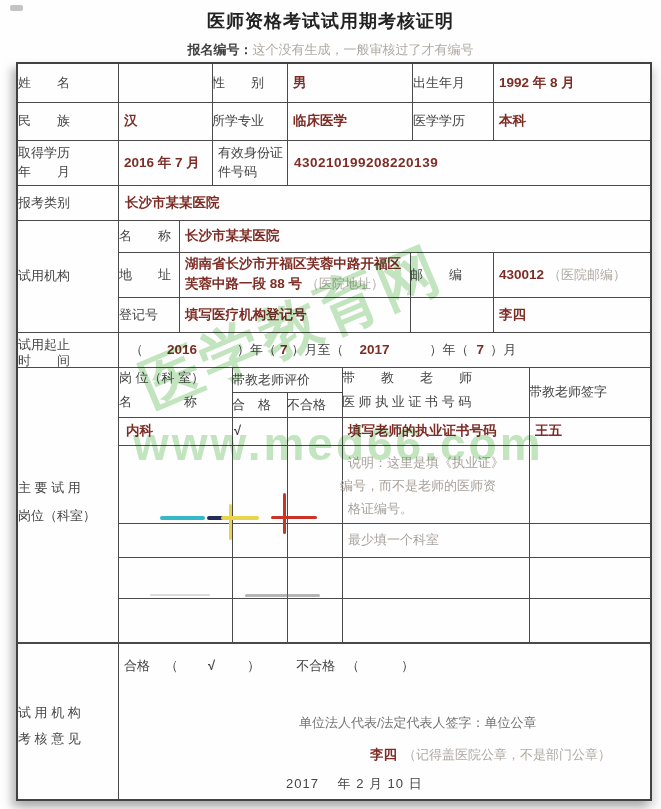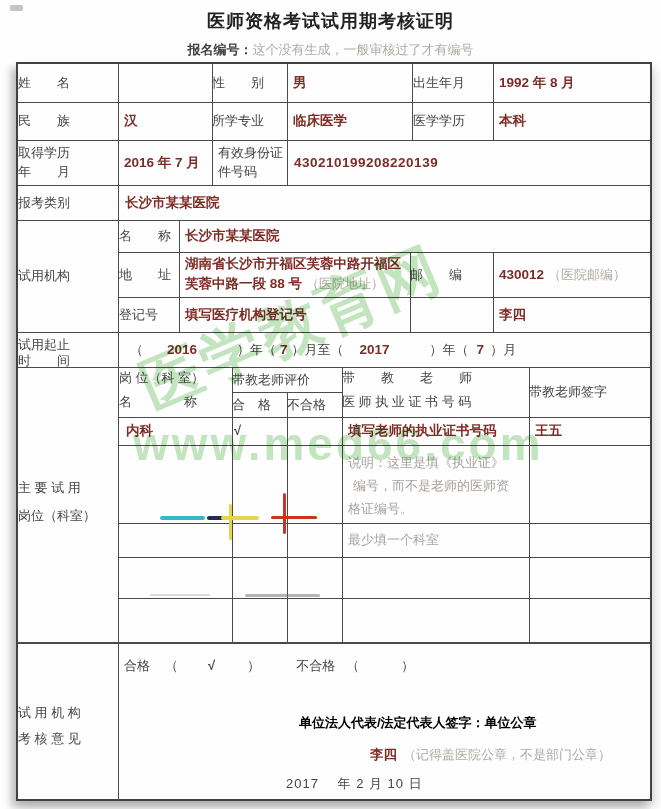--- a/index.html
+++ b/index.html
@@ -126,28 +126,28 @@
     <div class="cell lbl" style="left:324px;top:305px;width:187px;height:23px">带　　教　　老　　师</div>
     <div class="cell lbl" style="left:324px;top:329px;width:187px;height:23px">医 师 执 业 证 书 号 码</div>
     <div class="cell lbl" style="left:511px;top:303px;width:121px;line-height:50px">带教老师签字</div>
 
     <div class="cell val" style="left:108px;top:353px;width:100px;line-height:28px">内科</div>
     <div class="cell check lbl" style="left:216px;top:353px;width:40px;line-height:28px">√</div>
     <div class="cell val" style="left:330px;top:353px;width:180px;line-height:28px">填写老师的执业证书号码</div>
     <div class="cell val" style="left:517px;top:353px;width:110px;line-height:28px">王五</div>
 
     <div class="cell note" style="left:330px;top:390px;width:185px;height:20px">说明：这里是填《执业证》</div>
-    <div class="cell note" style="left:335px;top:413px;width:185px;height:20px">编号，而不是老师的医师资</div>
+    <div class="cell note" style="left:322px;top:413px;width:185px;height:20px">编号，而不是老师的医师资</div>
     <div class="cell note" style="left:330px;top:459px;width:185px;line-height:34px">最少填一个科室</div>
     <div class="cell note" style="left:330px;top:436px;width:185px;height:20px">格证编号。</div>
 
     <div class="cell lbl" style="left:0;top:640px;width:100px;height:16px">试 用 机 构</div>
     <div class="cell lbl" style="left:0;top:666px;width:100px;height:16px">考 核 意 见</div>
     <div class="cell" style="left:106px;top:590px;width:440px;line-height:24px"><span>合格</span><span style="margin-left:15px">（</span><span class="check" style="margin-left:30px">√</span><span style="margin-left:32px">）</span><span style="margin-left:36px">不合格</span><span style="margin-left:11px">（</span><span style="margin-left:42px">）</span></div>
-    <div class="cell" style="left:281px;top:650px;width:330px;height:18px;font-weight:bold;color:#000000">单位法人代表/法定代表人签字：单位公章</div>
+    <div class="cell" style="left:281px;top:650px;width:330px;height:18px;font-weight:normal;color:#737373">单位法人代表/法定代表人签字：单位公章</div>
     <div class="cell" style="left:352px;top:682px;width:290px;height:18px"><span class="val">李四</span><span class="hint" style="margin-left:6px">（记得盖医院公章，不是部门公章）</span></div>
     <div class="cell" style="left:268px;top:711px;width:250px;height:18px;letter-spacing:1px">2017　 年  2  月 10  日</div>
 
   </div>
 
   <div class="wm wm-diag">医学教育网</div>
   <div class="wm wm-site">www.med66.com</div>
 
   <div class="mark" style="left:10px;top:5px;width:13px;height:6px;background:#8a8a8a;opacity:.5"></div>
   <div class="mark" style="left:160px;top:516px;width:45px;height:4px;background:#35b8c8"></div>

